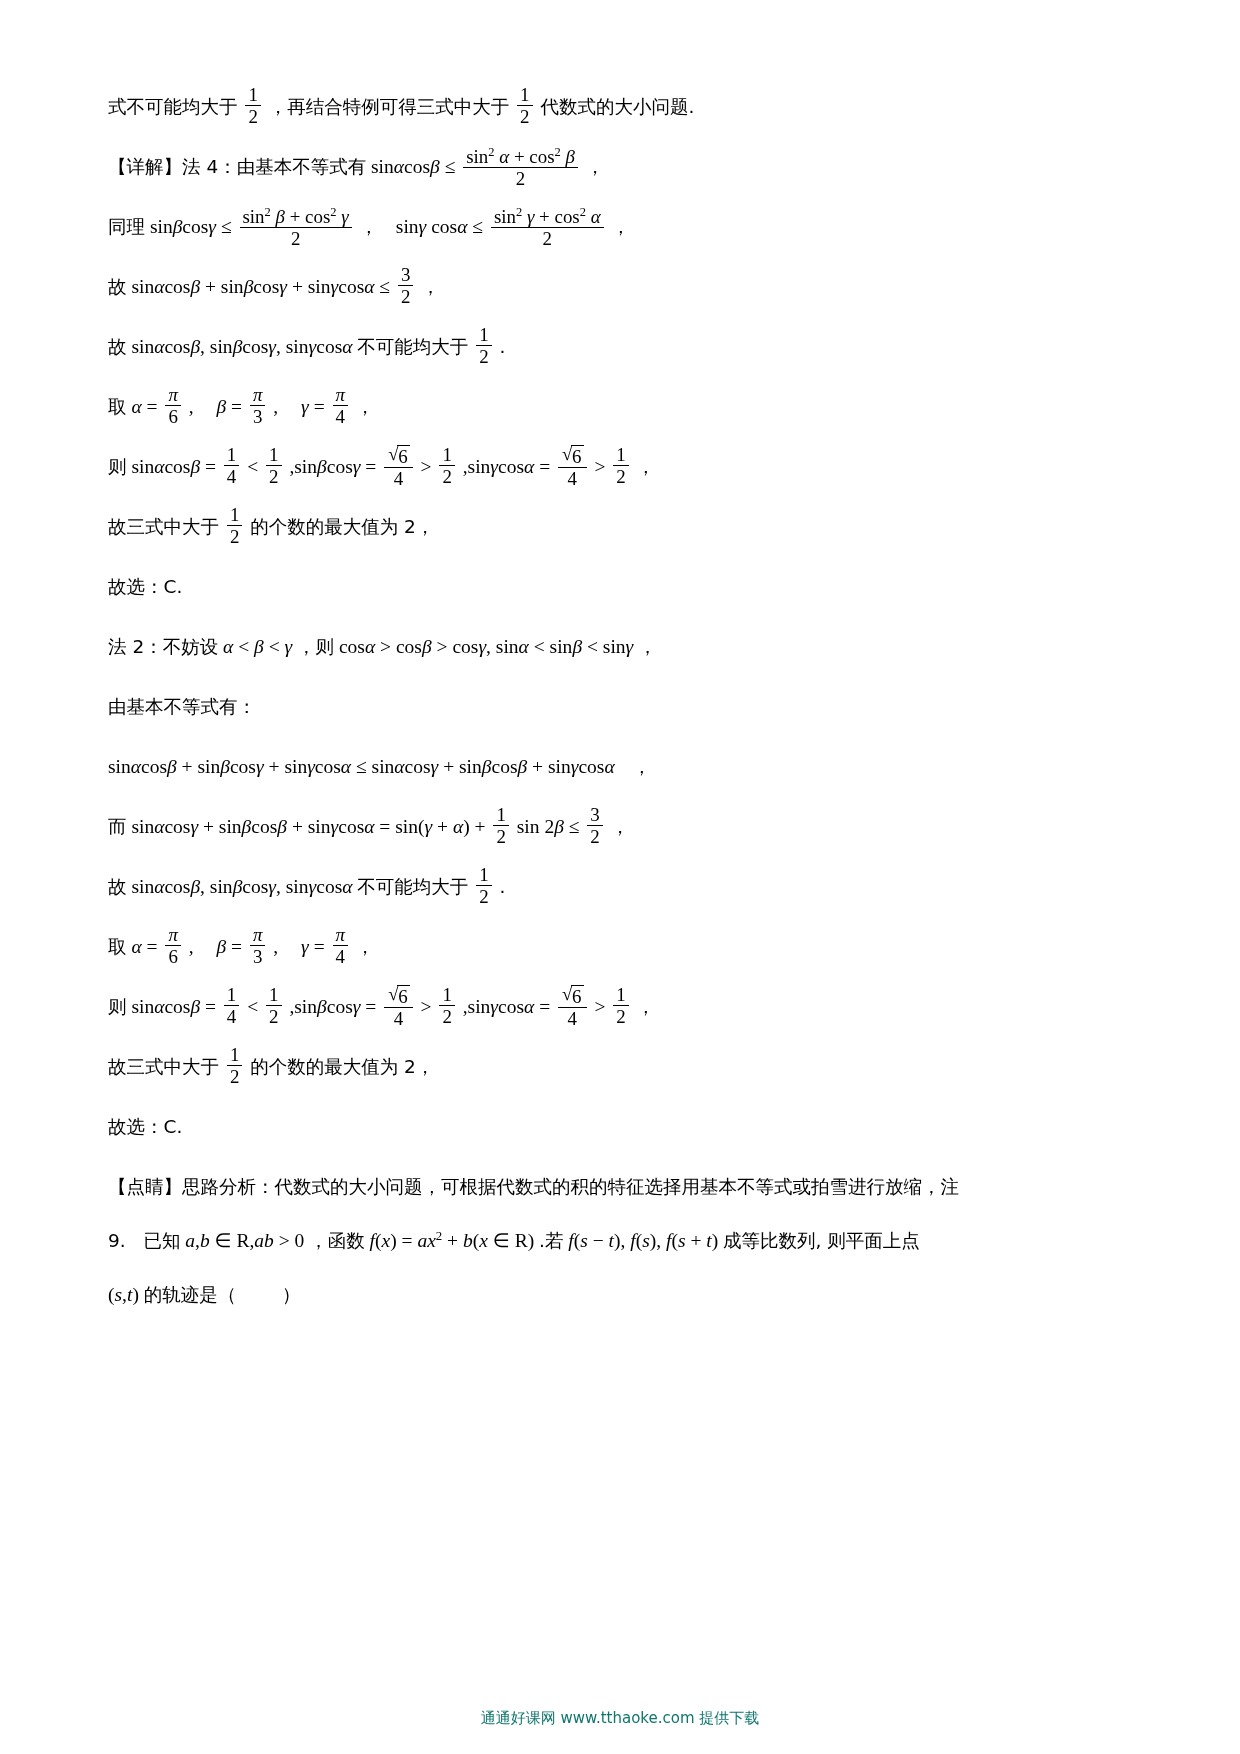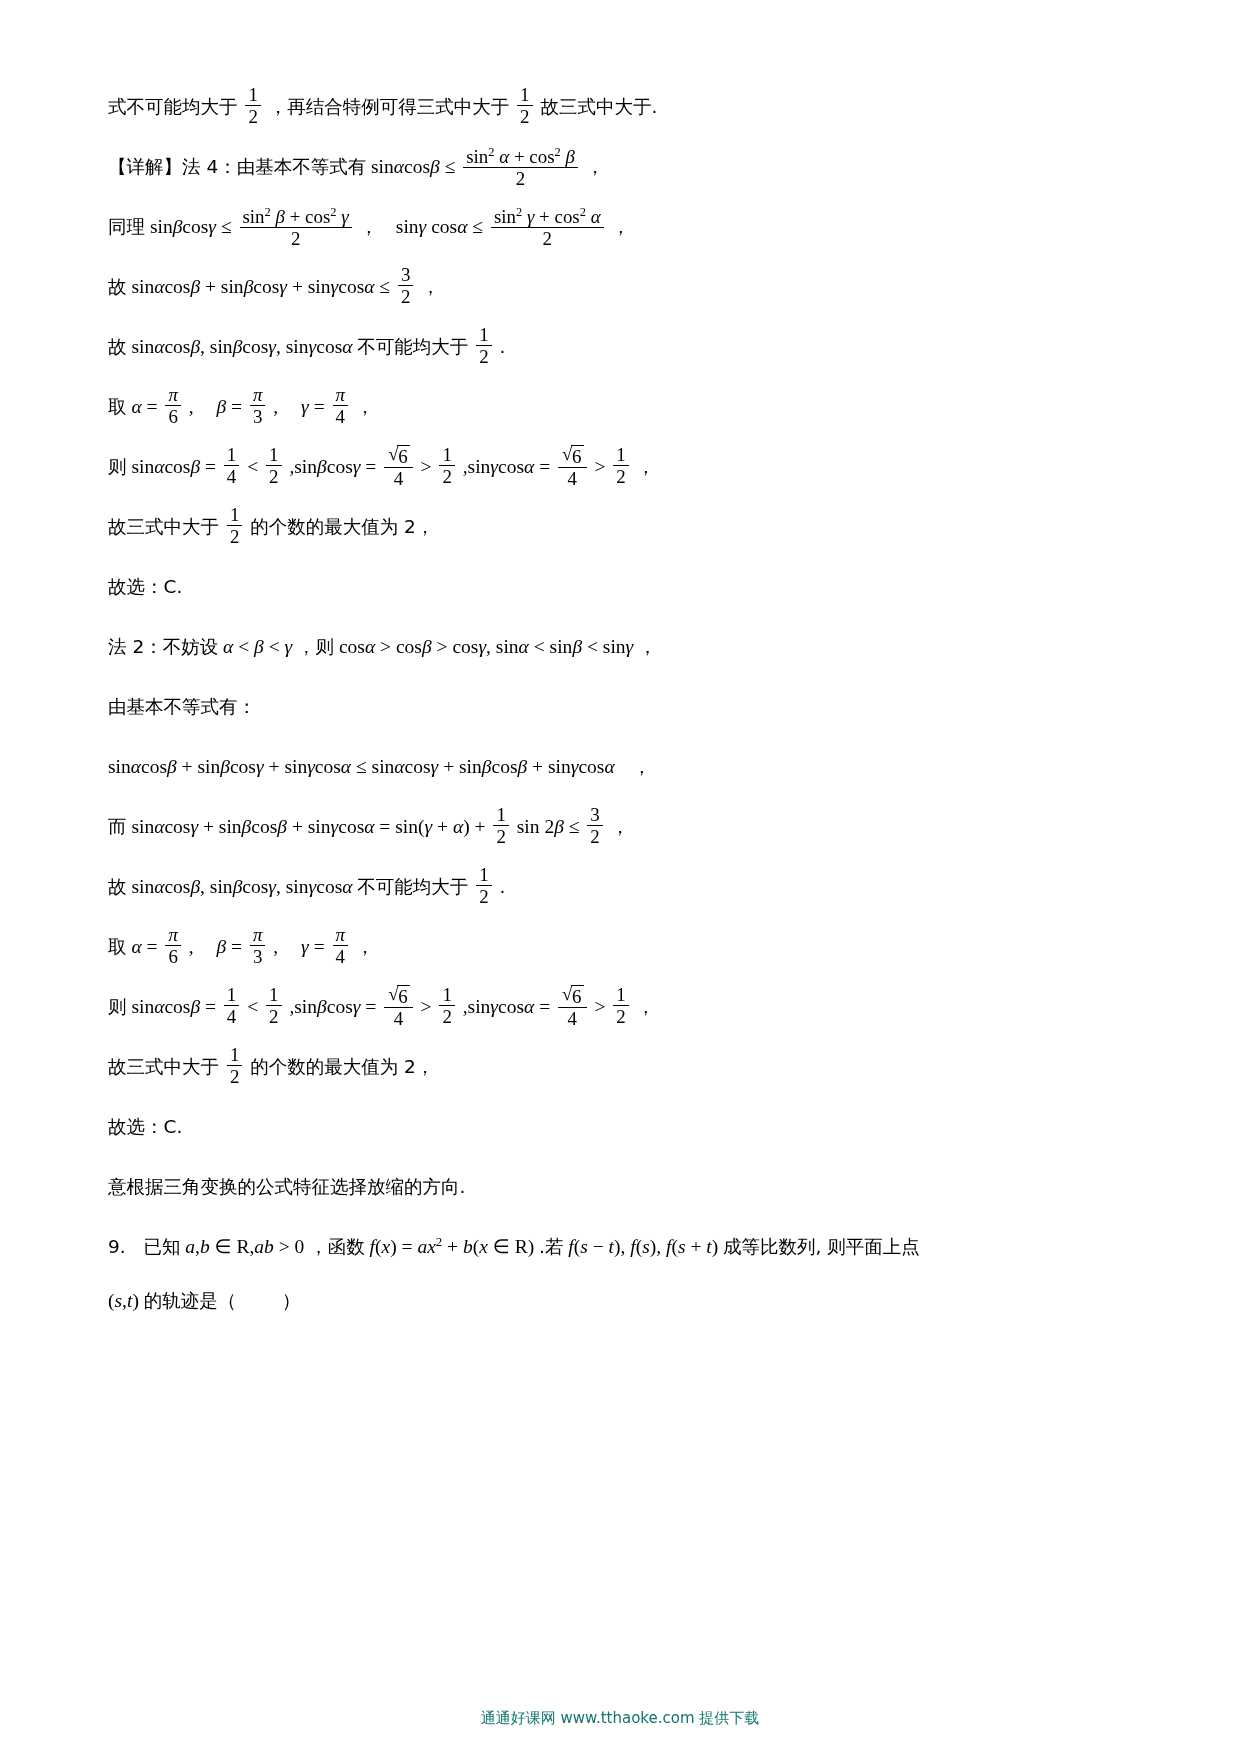--- a/index.html
+++ b/index.html
@@ -104,21 +104,21 @@
 </head>
 <body>
 
 <div class="page">
 
   <div class="line blk">
     <span class="cn">式不可能均大于</span>
     <span class="frac"><span class="num">1</span><span class="den">2</span></span>
     <span class="cn">，再结合特例可得三式中大于</span>
     <span class="frac"><span class="num">1</span><span class="den">2</span></span>
-    <span class="cn">故三式中大于.</span>
+    <span class="cn">代数式的大小问题.</span>
   </div>
 
   <div class="line blk">
     <span class="cn">【详解】法 4：由基本不等式有</span>
     <span class="op">sin</span><span class="mathit">α</span><span class="op">cos</span><span class="mathit">β</span> ≤
     <span class="frac big">
       <span class="num"><span class="op">sin</span><sup class="pw">2</sup> <span class="mathit">α</span> + <span class="op">cos</span><sup class="pw">2</sup> <span class="mathit">β</span></span>
       <span class="den">2</span>
     </span>
     <span class="cn">，</span>
@@ -279,22 +279,22 @@
   <div class="line blk">
     <span class="cn">故三式中大于</span>
     <span class="frac"><span class="num">1</span><span class="den">2</span></span>
     <span class="cn">的个数的最大值为 2，</span>
   </div>
 
   <div class="line blk">
     <span class="cn">故选：C.</span>
   </div>
 
-  <div class="line blk">
-    <span class="cn">意根据三角变换的公式特征选择放缩的方向.</span>
+  <div class="line">
+    <span class="cn">【点睛】思路分析：代数式的大小问题，可根据代数式的积的特征选择用基本不等式或拍雪进行放缩，注</span>
   </div>
 
   <div class="line">
     <span class="cn">9.</span>
     <span class="sp"></span>
     <span class="cn">已知</span>
     <span class="mathit">a</span>,<span class="mathit">b</span> ∈ <span class="mathrm">R</span>,<span class="mathit">ab</span> &gt; 0
     <span class="cn">，函数</span>
     <span class="mathit">f</span>(<span class="mathit">x</span>) = <span class="mathit">ax</span><sup class="pw">2</sup> + <span class="mathit">b</span>(<span class="mathit">x</span> ∈ <span class="mathrm">R</span>)
     <span class="cn">.若</span>

